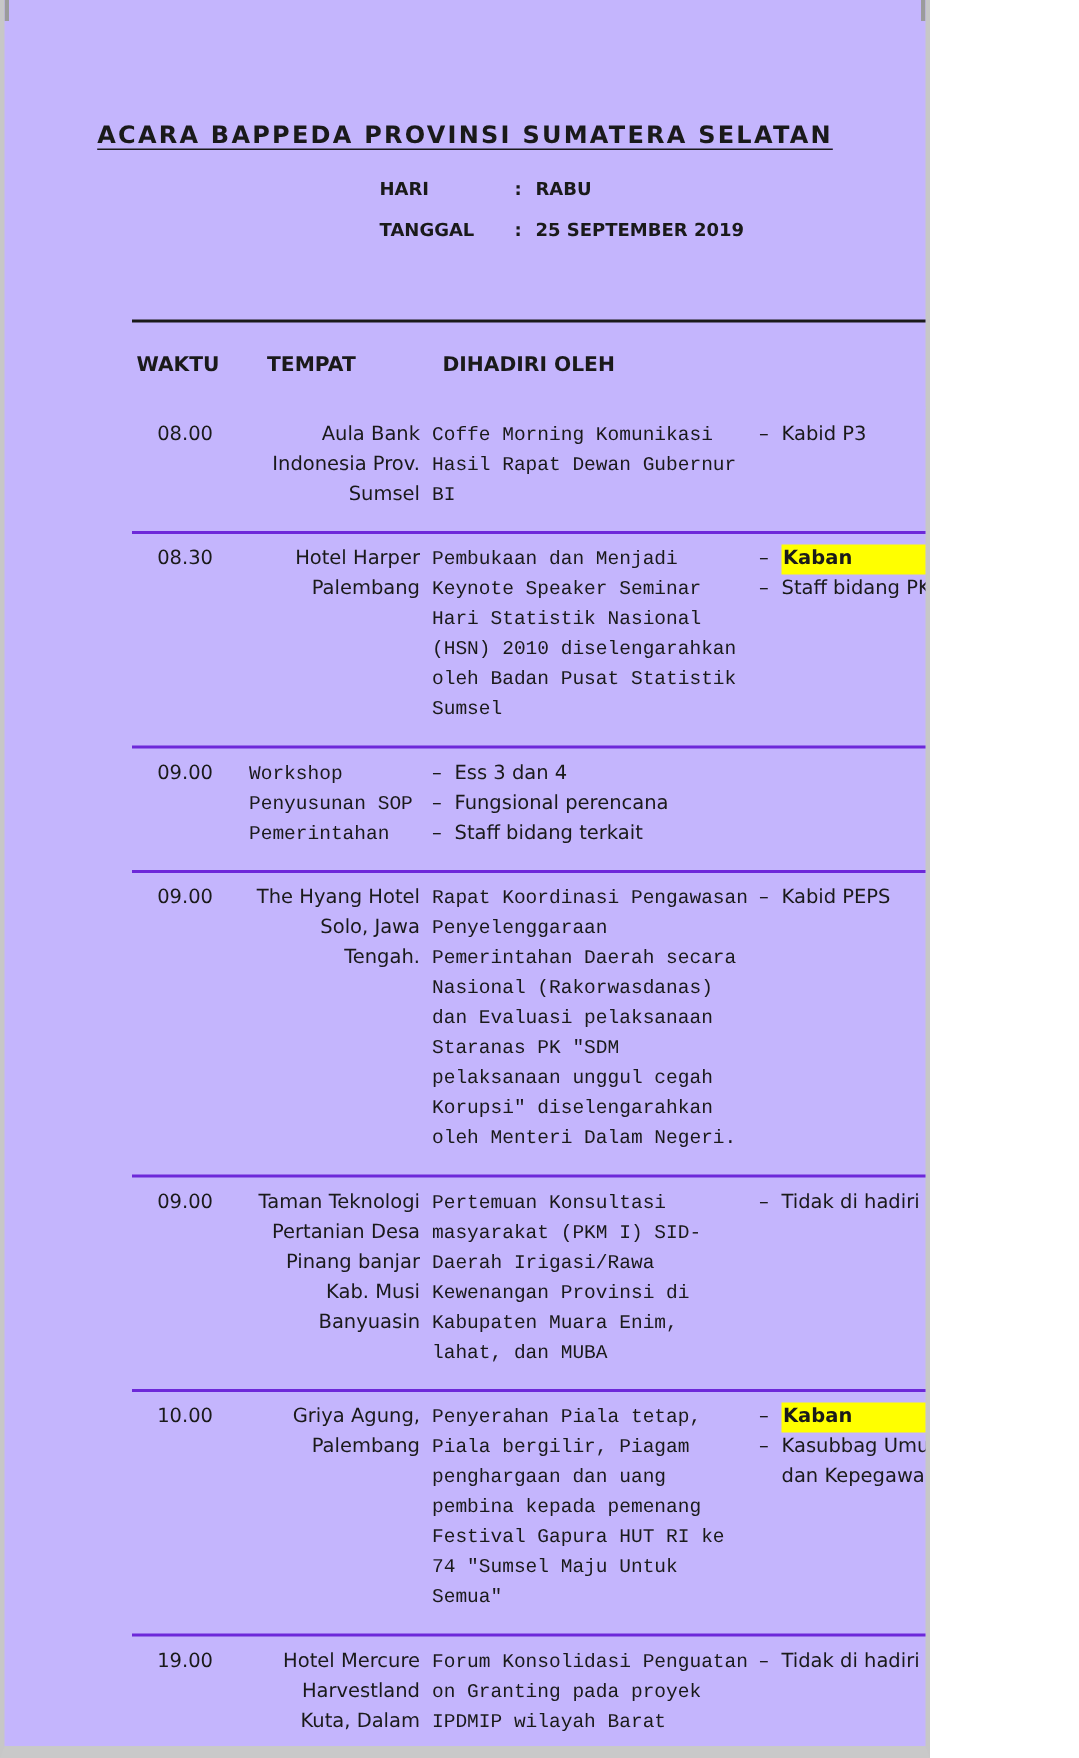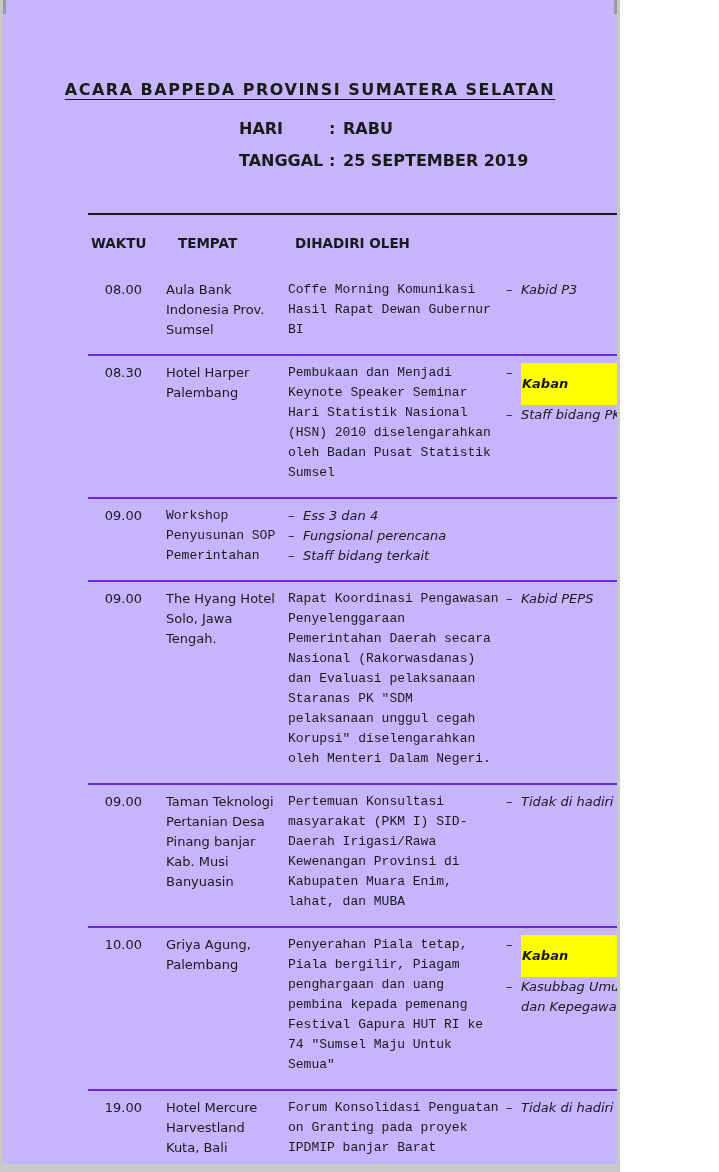--- a/index.html
+++ b/index.html
@@ -17,21 +17,21 @@
   .edge-mark{position:absolute;top:0;width:3px;height:14px;background:#9b9b9b;}
   .edge-mark.left{left:0;}
   .edge-mark.right{right:0;}
 
   .title{
     position:absolute;top:80px;left:0;width:100%;
     text-align:center;font-weight:bold;font-size:16px;letter-spacing:1.5px;
   }
   .title .underlined{text-decoration:underline;text-underline-offset:4px;}
 
-  .meta{position:absolute;left:236px;top:119px;font-size:16px;font-weight:bold;}
+  .meta{position:absolute;left:250px;top:119px;font-size:12px;font-weight:bold;}
   .meta-row{display:flex;margin-bottom:13px;}
   .meta-label{width:90px;}
   .meta-colon{width:14px;}
 
   .table{position:absolute;left:85px;top:213px;width:560px;font-size:13px;line-height:20px;}
   .thead{
     display:grid;grid-template-columns:78px 122px 218px 142px;
     border-top:2px solid #1a1a1a;border-bottom:2px solid #c4b5fd;
     font-weight:bold;font-size:13.5px;height:56px;align-items:center;
   }
@@ -39,27 +39,27 @@
   .h-tempat{padding-left:12px;}
   .h-acara{text-align:center;}
   .h-dihadiri{padding-left:7px;}
 
   .trow{
     display:grid;grid-template-columns:78px 122px 218px 142px;
     border-bottom:2px solid #6d28d9;
     padding:7px 0 14px 0;
   }
   .c-waktu{text-align:right;padding-right:24px;}
-  .c-tempat{padding-right:8px;}
+  .c-tempat{padding-right:8px;text-align:right;}
   .c-acara{padding-right:2px;font-family:Liberation Mono, monospace;}
   .c-dihadiri{}
   .att{display:flex;align-items:flex-start;}
   .dash{width:15px;flex:none;}
-  .att-text{flex:1;font-style:italic;}
-  .hl{background:var(--hl,#ffff00);font-weight:bold;padding:11px 1px;}
+  .att-text{flex:1;}
+  .hl{background:var(--hl,#ffff00);font-weight:bold;padding:0 1px;}
 </style>
 </head>
 <body>
 
 <div class="page">
   <div class="edge-mark left"></div>
   <div class="edge-mark right"></div>
 
   <div class="title">
     <span class="underlined">ACARA BAPPEDA PROVINSI SUMATERA SELATAN</span>
@@ -161,22 +161,22 @@
               <span class="att-text hl">Kaban</span>
             </div>
             <div class="att">
               <span class="dash">–</span>
               <span class="att-text">Kasubbag Umum dan Kepegawaian</span>
             </div>
           </div>
         </div>
         <div class="trow">
           <div class="c-waktu">19.00</div>
-          <div class="c-tempat">Hotel Mercure Harvestland Kuta, Bali</div>
-          <div class="c-acara">Forum Konsolidasi Penguatan on Granting pada proyek IPDMIP banjar Barat</div>
+          <div class="c-tempat">Hotel Mercure Harvestland Kuta, Dalam</div>
+          <div class="c-acara">Forum Konsolidasi Penguatan on Granting pada proyek IPDMIP wilayah Barat</div>
           <div class="c-dihadiri">
             <div class="att">
               <span class="dash">–</span>
               <span class="att-text">Tidak di hadiri</span>
             </div>
           </div>
         </div>
       </div>
   </div>
 </div>

